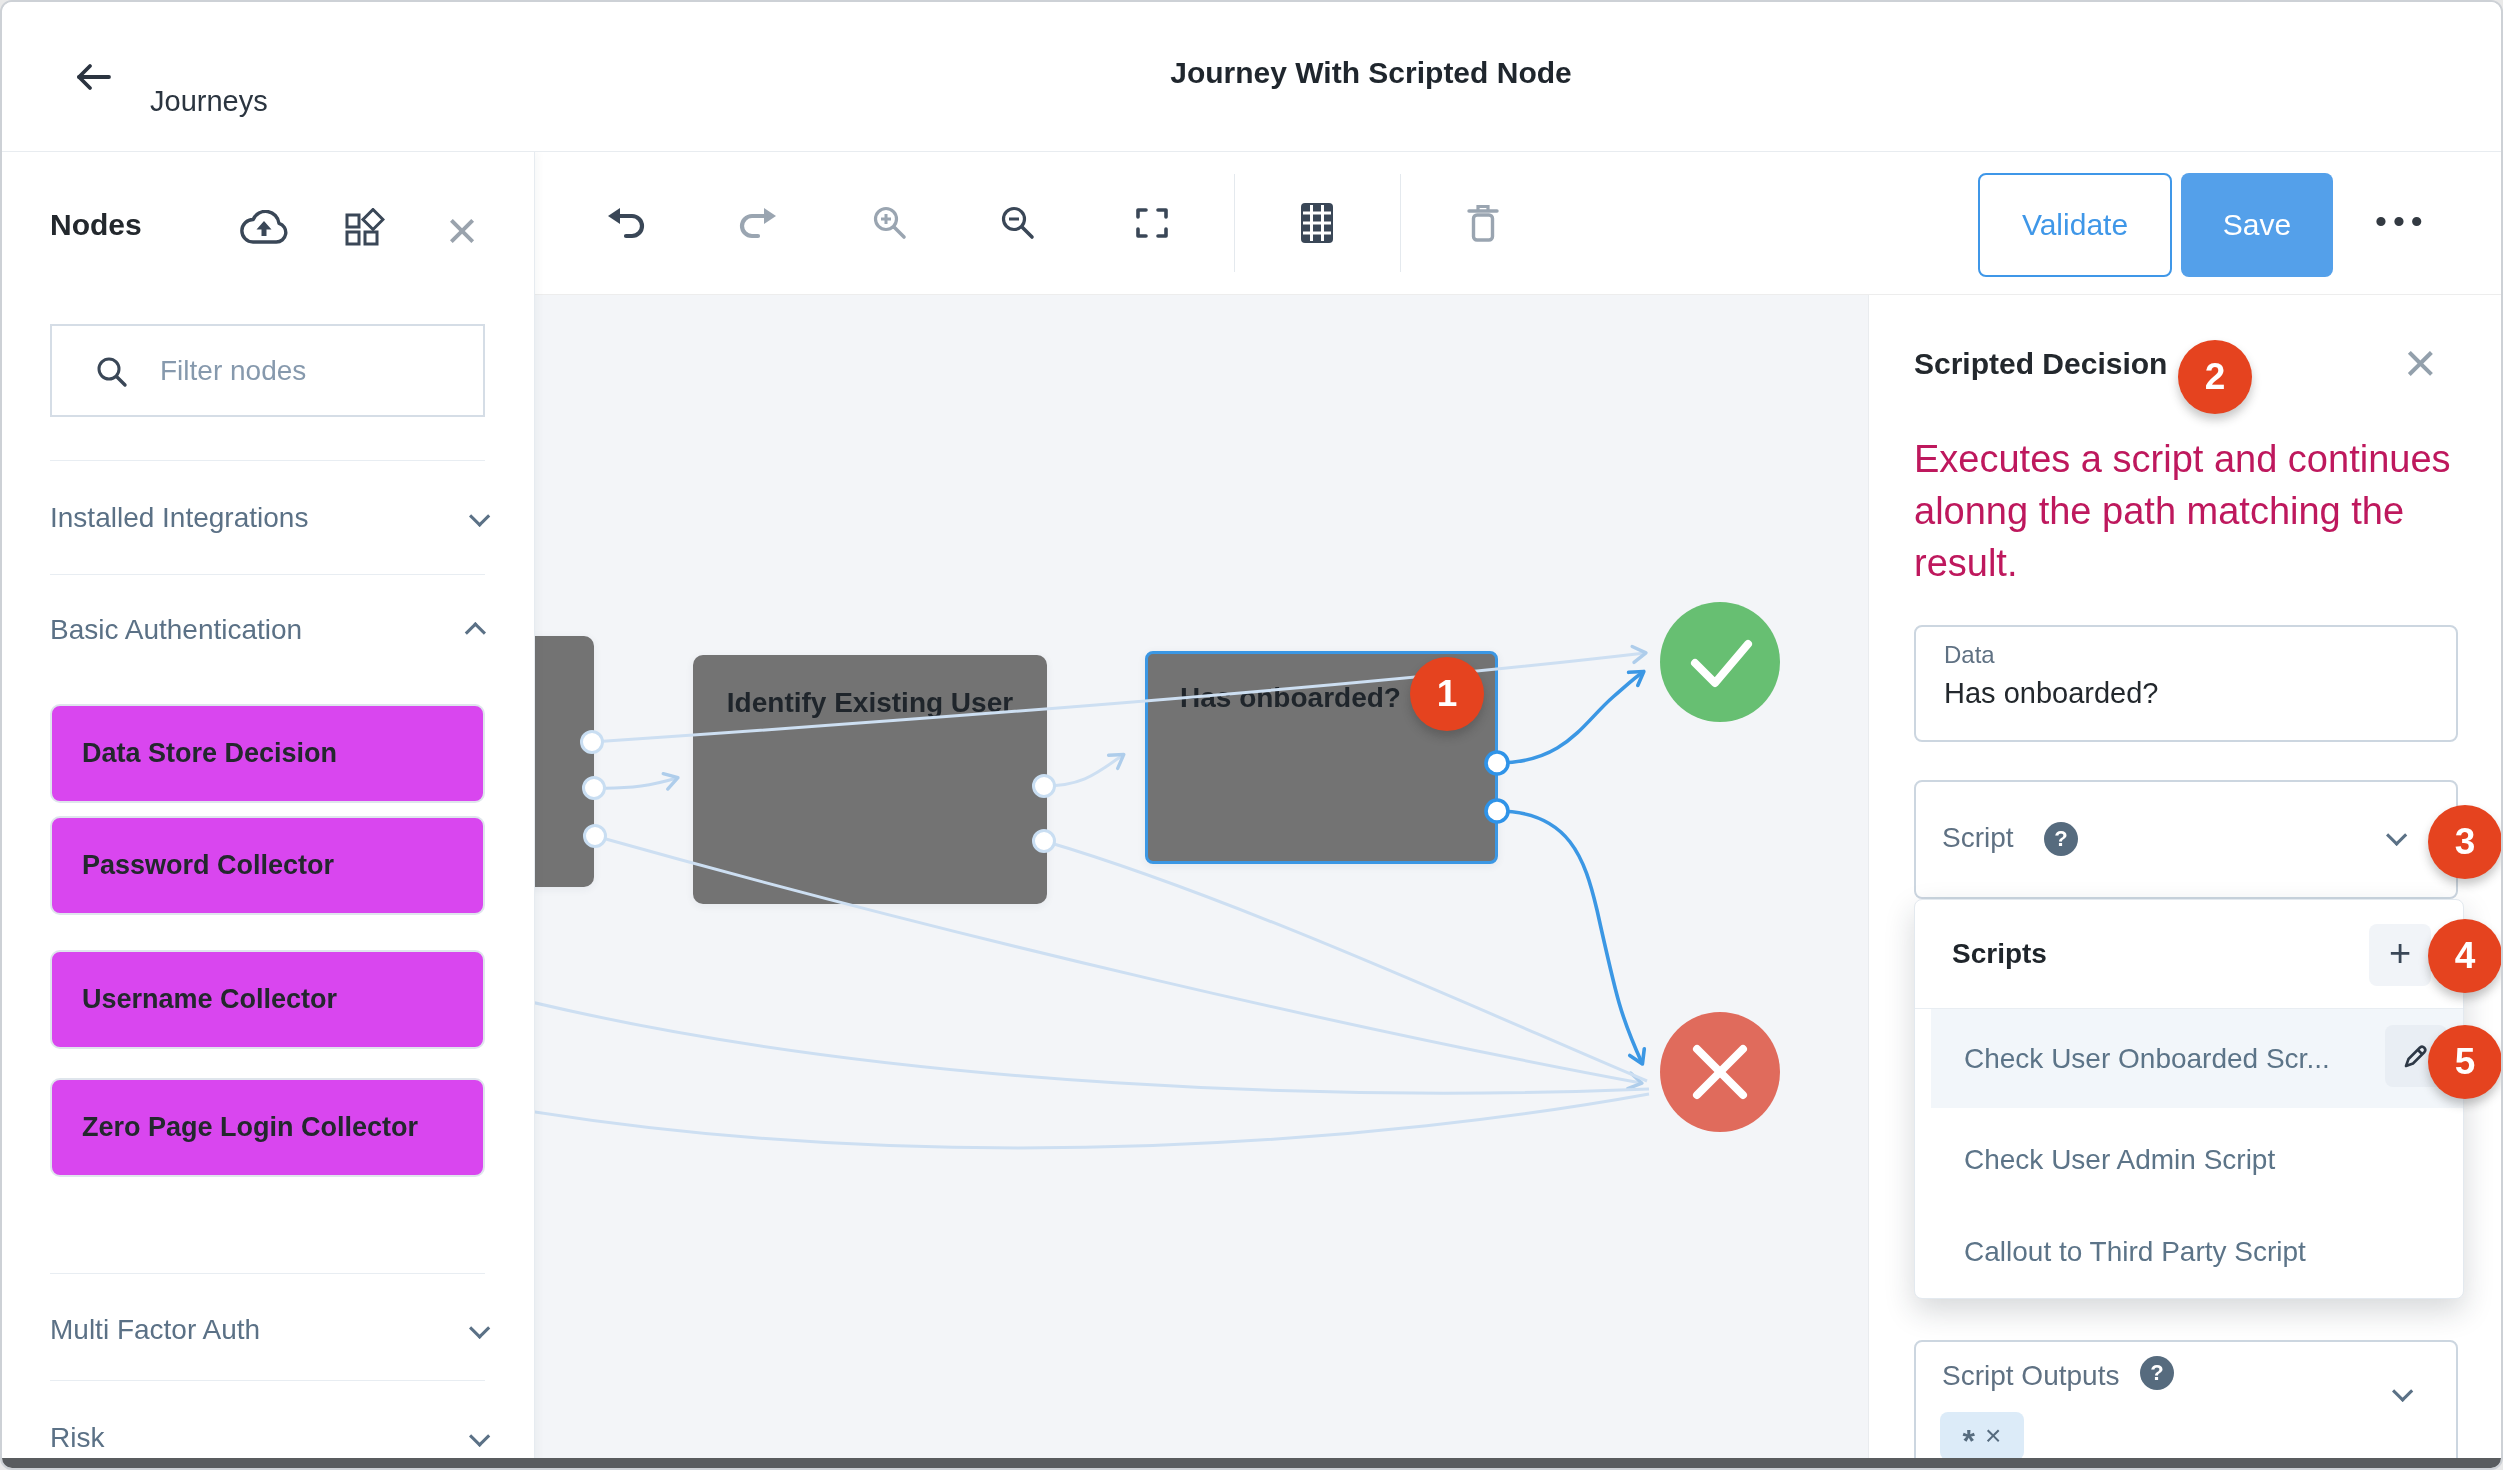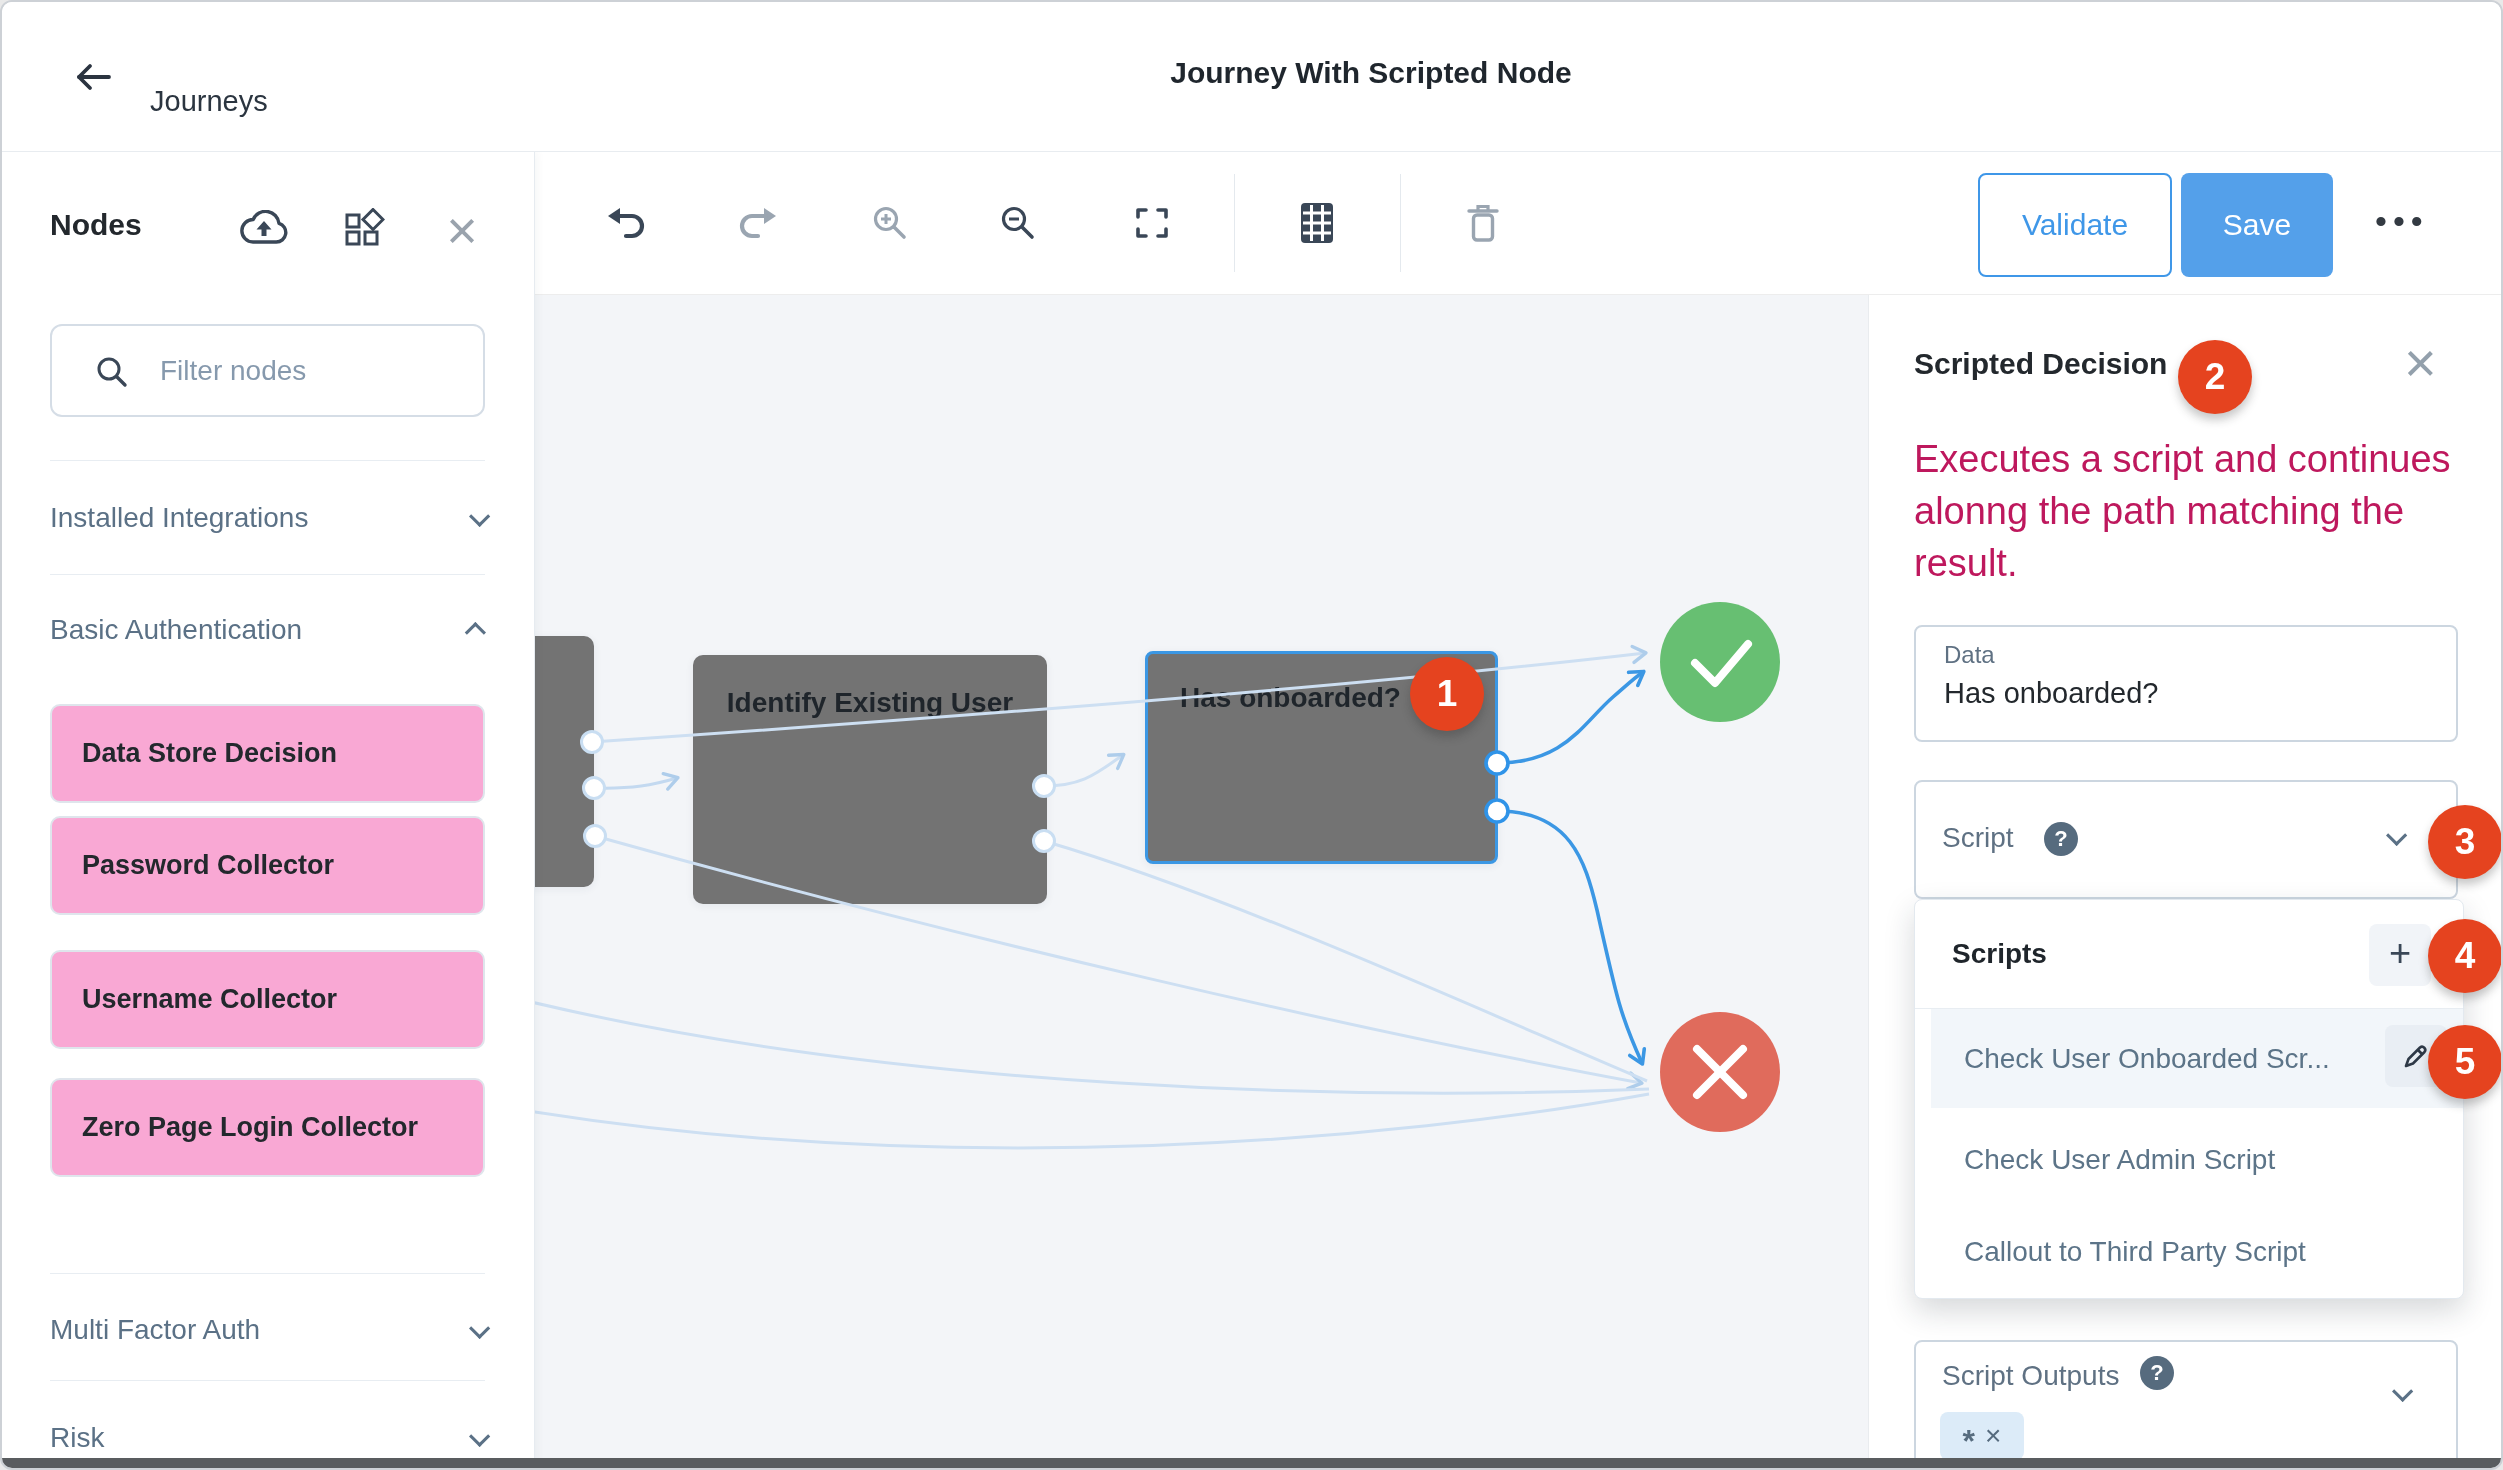--- a/index.html
+++ b/index.html
@@ -31,30 +31,30 @@
   .more-dots{ position:absolute; left:1840px; top:50px; font-size:34px; letter-spacing:6px;
               color:#333a42; cursor:pointer; }
 
   
   .sidebar{ position:absolute; left:0; top:150px; width:533px; bottom:0; background:#fff; z-index:15;
             border-right:1px solid #e6ebf0; box-shadow:3px 0 8px rgba(30,40,60,.04); }
   .sb-title{ position:absolute; left:48px; top:56px; font-size:30px; font-weight:bold; color:#23282d; }
   .sb-icon{ position:absolute; transform:translate(-50%,-50%); top:78px; cursor:pointer; }
   .sb-close{ font-size:54px; color:#9aa3ad; font-weight:400; line-height:1; }
   .filter-box{ position:absolute; left:48px; top:172px; width:435px; height:93px; background:#fff;
-               border:2px solid #d5dde6; border-radius:12px; }
+               border:2px solid #d5dde6; border-radius:0; }
   .filter-box input{ position:absolute; left:108px; top:0; width:310px; height:89px; border:none; outline:none;
                      font-size:28px; color:#30404f; font-family:inherit; background:transparent; }
   .filter-box input::placeholder{ color:#8699ad; }
   .search-ic{ position:absolute; left:42px; top:28px; }
   .sb-div{ position:absolute; left:48px; width:435px; height:1px; background:#e8edf2; }
   .sb-section{ position:absolute; left:48px; width:435px; height:60px; display:flex; align-items:center;
                justify-content:space-between; cursor:pointer; }
   .sb-section .lbl{ font-size:28px; color:#5b7186; }
-  .node-card{ position:absolute; left:48px; width:435px; height:99px; background:#f9a8d4;
+  .node-card{ position:absolute; left:48px; width:435px; height:99px; background:#d946ef;
               border:2px solid #dfe5ec; border-radius:10px; display:flex; align-items:center;
               padding-left:30px; cursor:grab; }
   .node-card .lbl{ font-size:27px; font-weight:bold; color:#23282d; }
   .chev{ display:inline-block; width:15px; height:15px; border-right:3px solid #5b7186;
          border-bottom:3px solid #5b7186; }
   .chev.down{ transform:rotate(45deg) translateY(-3px); }
   .chev.up{ transform:rotate(225deg) translateY(-3px); }
 
   
   .canvas{ position:absolute; left:533px; top:293px; width:1333px; bottom:0; background:#f3f5f8; overflow:hidden; }

